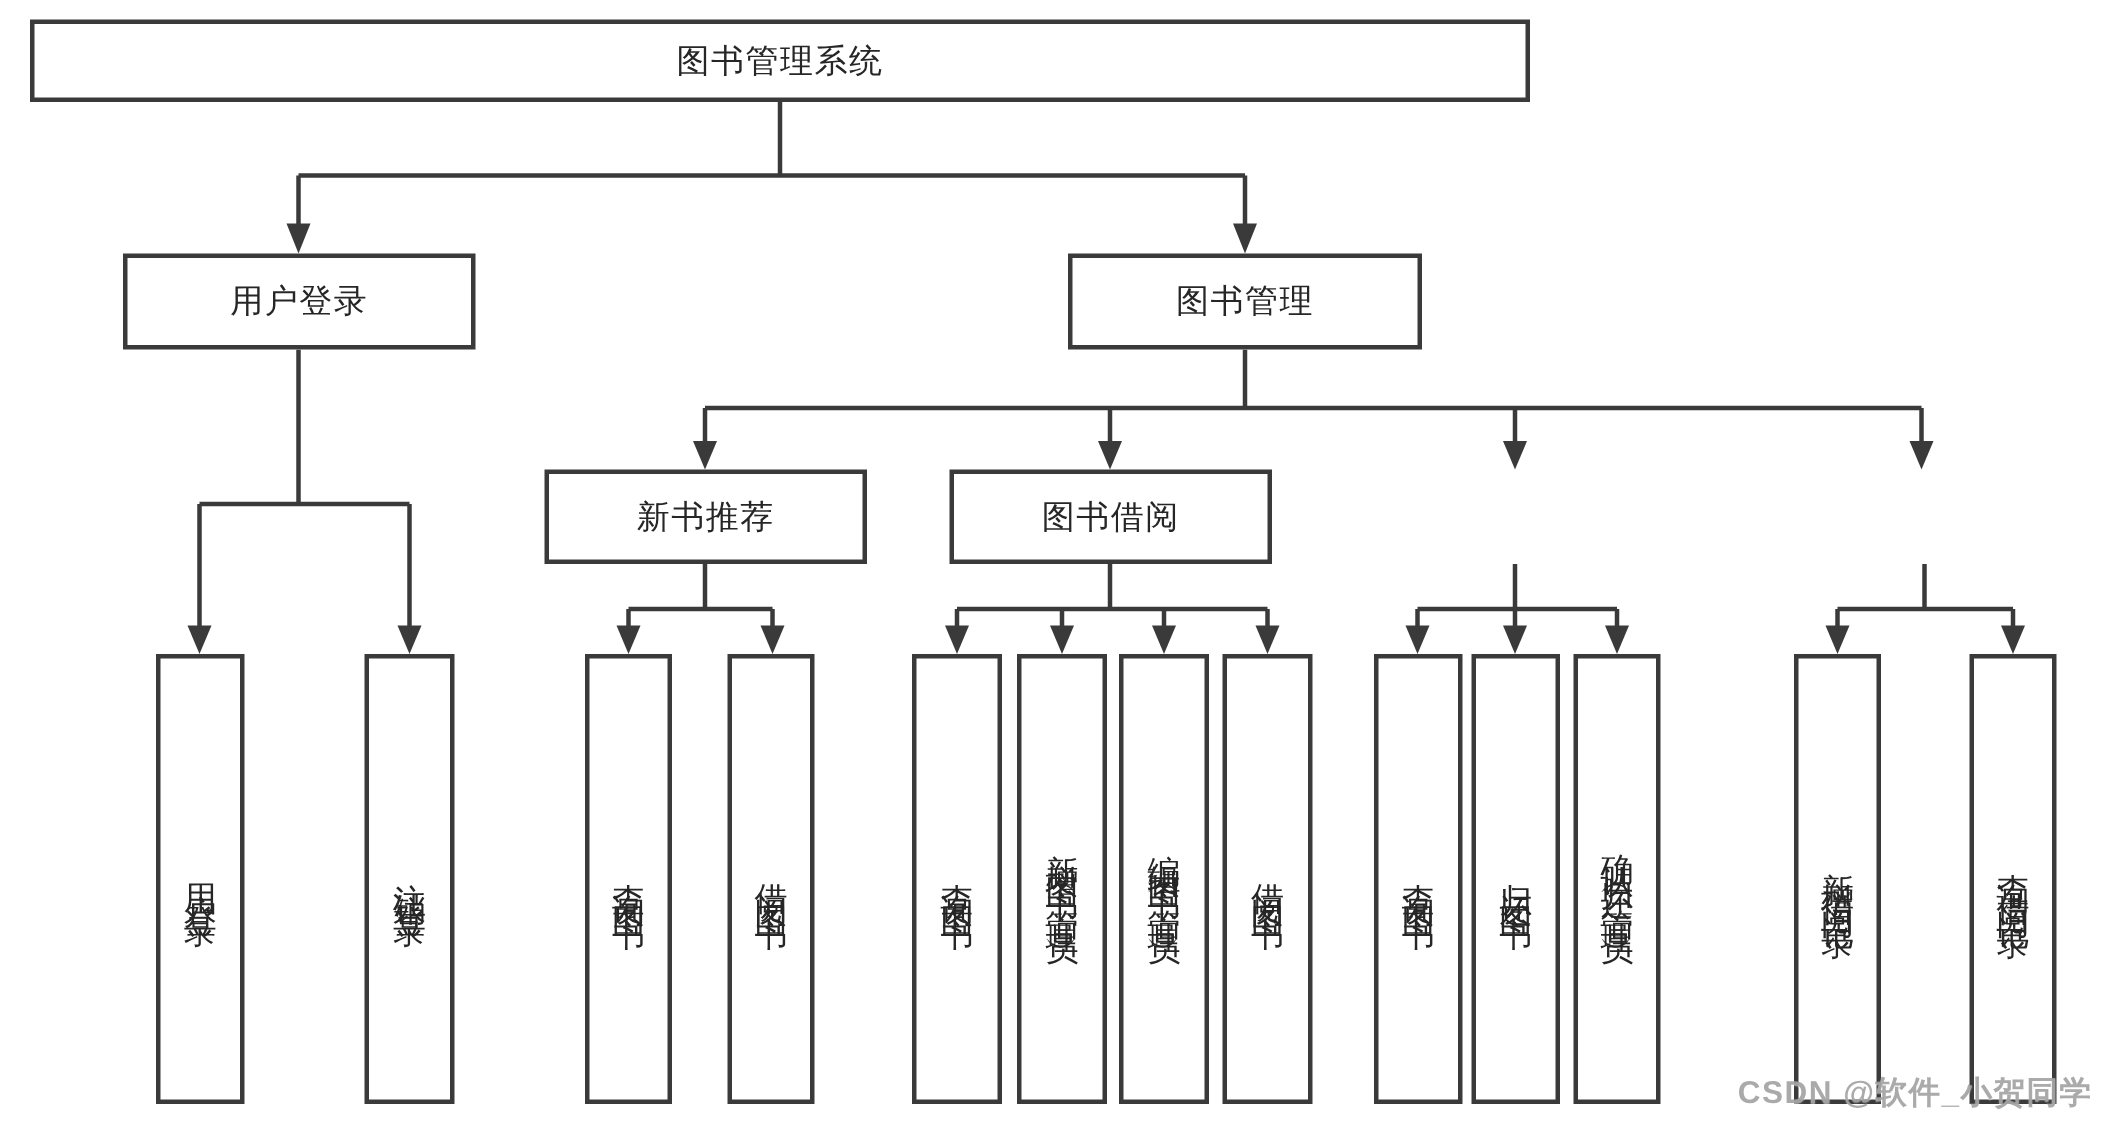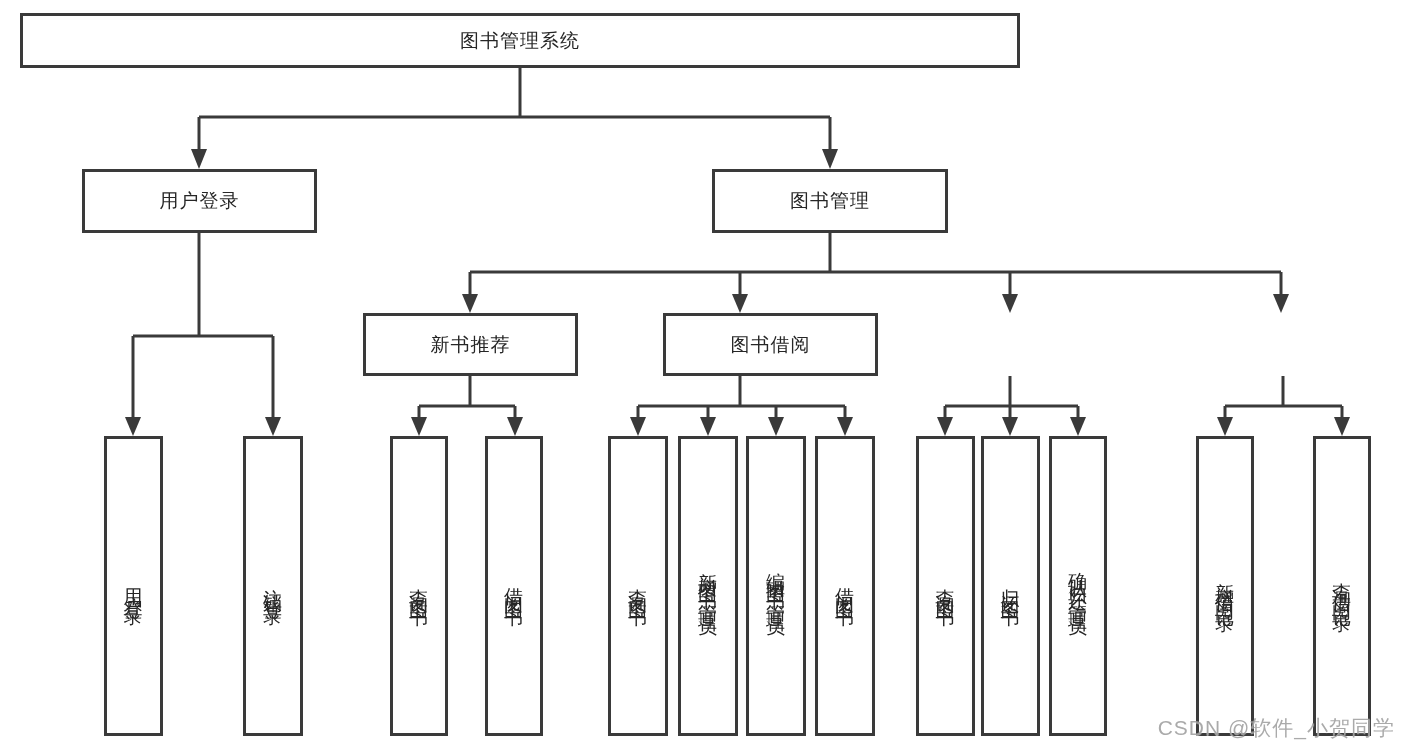--- a/index.html
+++ b/index.html
@@ -13,41 +13,42 @@
   .connectors{position:absolute;left:0;top:0;z-index:1;}
   .box{
     position:absolute;
     box-sizing:border-box;
     background:#ffffff;
     border:3px solid #3a3a3a;
     display:flex;
     align-items:center;
     justify-content:center;
     color:#262626;
-    font-size:19px;
+    font-size:22px;
     letter-spacing:1px;
     z-index:2;
     text-align:center;
   }
   .vbox span{
     writing-mode:vertical-rl;
     text-orientation:mixed;
     letter-spacing:0.34em;
     line-height:1;
     white-space:nowrap;
   }
   .watermark{
     position:absolute;
     right:10px;
     top:714px;
     z-index:3;
     font-size:21px;
     color:rgba(158,158,158,0.88);
     letter-spacing:1px;
     text-shadow:0 1px 1px rgba(255,255,255,0.6);
+    font-weight:bold;
   }
 </style>
 </head>
 <body>
 
 <div class="canvas">
 
   <svg class="connectors" width="1405" height="747" viewBox="0 0 1405 747" aria-hidden="true">
     <g stroke="#3a3a3a" stroke-width="3" fill="none">
 
@@ -120,21 +121,21 @@
       <polygon points="1334,417 1350,417 1342,436"></polygon>
     </g>
   </svg>
 
   <div class="box" style="left:20px;top:13px;width:1000px;height:55px">图书管理系统</div>
 
   <div class="box" style="left:82px;top:169px;width:235px;height:64px">用户登录</div>
   <div class="box" style="left:712px;top:169px;width:236px;height:64px">图书管理</div>
 
   <div class="box" style="left:363px;top:313px;width:215px;height:63px">新书推荐</div>
-  <div class="box" style="left:663px;top:313px;width:215px;height:63px">图书借阅</div>
+  <div class="box" style="left:633px;top:313px;width:215px;height:63px">图书借阅</div>
 
   <div class="box vbox" style="left:104px;top:436px;width:59px;height:300px">
     <span>用户登录</span>
   </div>
   <div class="box vbox" style="left:243px;top:436px;width:60px;height:300px">
     <span>注销登录</span>
   </div>
 
   <div class="box vbox" style="left:390px;top:436px;width:58px;height:300px">
     <span>查询图书</span>

